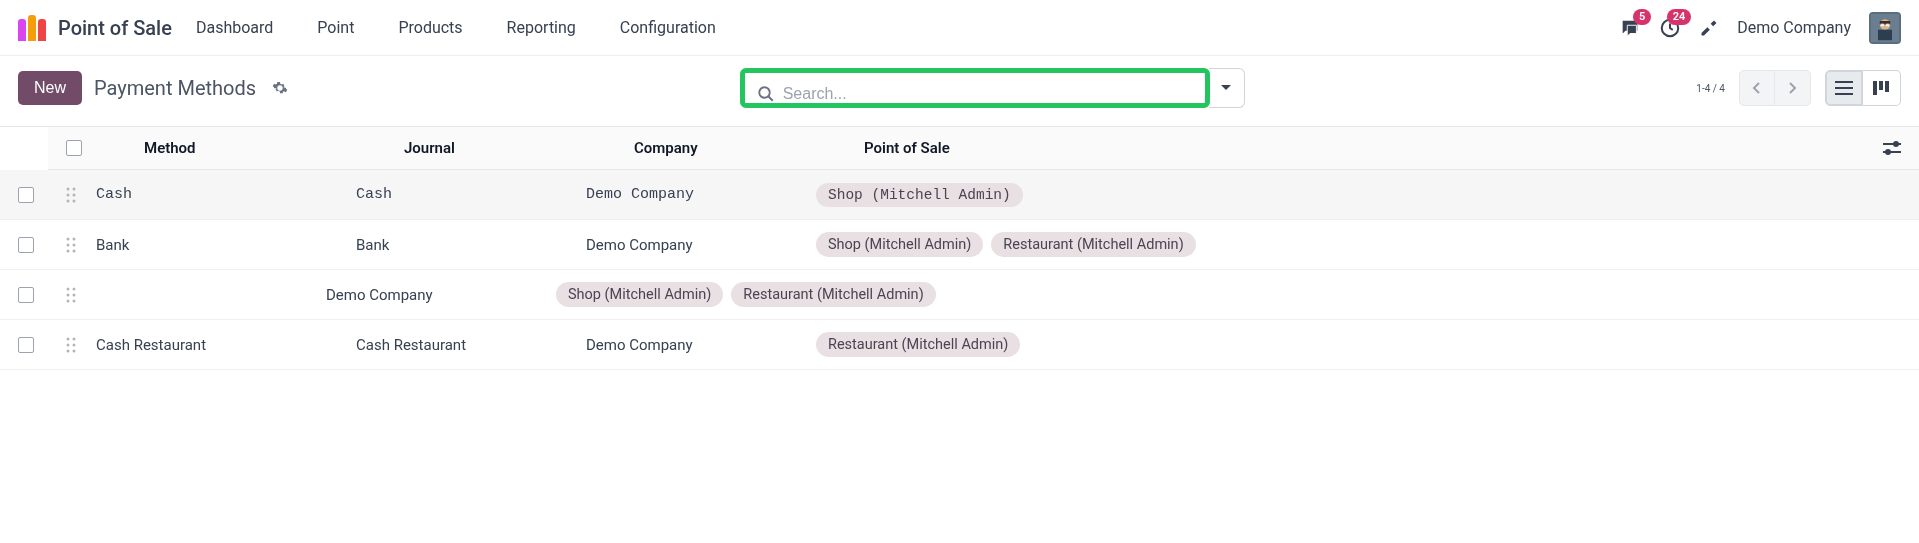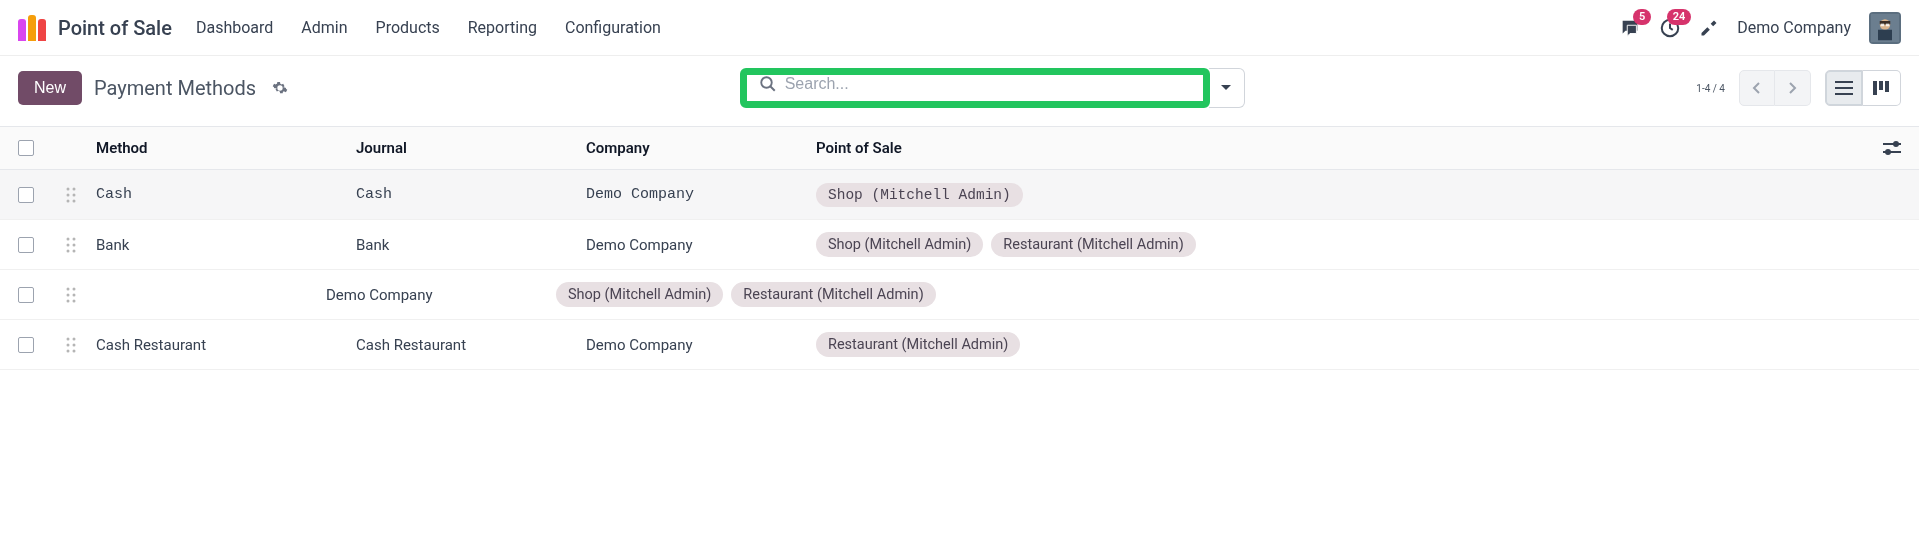--- a/index.html
+++ b/index.html
@@ -6,54 +6,54 @@
 body { font-family: -apple-system, BlinkMacSystemFont, "Segoe UI", Roboto, sans-serif; font-size: 15px; color: #374151; background: #fff; }
 
 
 .topnav { display: flex; align-items: center; padding: 6px 18px; border-bottom: 1px solid #eee; height: 56px; }
 .app-logo { width: 30px; height: 26px; margin-right: 10px; display: flex; align-items: flex-end; gap: 2px; }
 .app-logo span { display: inline-block; width: 8px; border-radius: 3px 3px 0 0; }
 .app-logo .l1 { height: 22px; background: #d946ef; }
 .app-logo .l2 { height: 26px; background: #f59e0b; }
 .app-logo .l3 { height: 22px; background: #ef4444; }
 .app-title { font-size: 20px; font-weight: 500; color: #374151; margin-right: 24px; }
-.nav-items { display: flex; gap: 28px; }
+.nav-items { display: flex; gap: 44px; }
 .nav-item { color: #374151; cursor: pointer; font-size: 16px; }
 .topnav-right { margin-left: auto; display: flex; align-items: center; gap: 18px; }
 .icon-badge { position: relative; display: inline-flex; }
 .badge { position: absolute; top: -8px; right: -10px; background: #d6336c; color: #fff; border-radius: 10px; font-size: 11px; font-weight: 600; padding: 1px 6px; line-height: 14px; }
 .company-name { font-size: 16px; color: #374151; }
 .avatar { width: 32px; height: 32px; border-radius: 4px; background: #5b6e7f; display: flex; align-items: center; justify-content: center; overflow: hidden; }
 .avatar svg { width: 28px; height: 28px; }
 
 
 .control-panel { display: flex; align-items: center; padding: 12px 18px 18px 18px; gap: 12px; }
 .btn-new { background: #714b67; color: #fff; border: none; padding: 8px 16px; border-radius: 5px; font-size: 16px; cursor: pointer; }
 .breadcrumb-title { font-size: 20px; color: #4b5563; }
 .gear-small { color: #6b7280; margin-left: 4px; cursor: pointer; }
 .search-wrap { margin-left: auto; margin-right: auto; position: relative; display: flex; align-items: center; }
-.search-box { display: flex; align-items: flex-start; border: 7px solid #22c55e; border-radius: 6px; height: 40px; width: 470px; padding: 0 12px; }
+.search-box { display: flex; align-items: flex-end; border: 5px solid #22c55e; border-radius: 6px; height: 40px; width: 470px; padding: 0 12px; }
 .search-box input { border: none; outline: none; font-size: 16px; flex: 1; background: transparent; }
 .search-box input::placeholder { color: #9ca3af; }
 .search-dd { border: 1px solid #d1d5db; border-left: none; border-radius: 0 6px 6px 0; height: 40px; width: 36px; display: flex; align-items: center; justify-content: center; cursor: pointer; margin-left: -1px; }
 .cp-right { display: flex; align-items: center; gap: 14px; }
 .pager { color: #4b5563; font-size: 10px; }
 .pager-btns { display: flex; }
 .pager-btn { width: 36px; height: 36px; background: #f3f4f6; border: 1px solid #e5e7eb; display: flex; align-items: center; justify-content: center; cursor: pointer; color: #9ca3af; }
 .pager-btn:first-child { border-radius: 5px 0 0 5px; }
 .pager-btn:last-child { border-radius: 0 5px 5px 0; border-left: none; }
 .view-switch { display: flex; }
 .view-btn { width: 38px; height: 36px; border: 1px solid #d1d5db; display: flex; align-items: center; justify-content: center; cursor: pointer; color: #374151; }
 .view-btn.active { background: #e8ebee; box-shadow: inset 0 0 0 1px #cfd6dc; }
 .view-btn:first-child { border-radius: 5px 0 0 5px; }
 .view-btn:last-child { border-radius: 0 5px 5px 0; border-left: none; }
 
 
 .list { border-top: 1px solid #e5e7eb; }
-.list-header { display: flex; align-items: center; padding: 12px 18px; border-bottom: 1px solid #e5e7eb; font-weight: 600; color: #111827; background: #fafafa; }
+.list-header { display: flex; align-items: center; padding: 12px 18px; border-bottom: 1px solid #e5e7eb; font-weight: 600; color: #111827; background: #fafafa; margin-left: 48px; }
 .list-row { display: flex; align-items: center; padding: 12px 18px; border-bottom: 1px solid #f0f0f0; min-height: 50px; }
 .list-row.hover { background: #f6f6f7; font-family: Liberation Mono, monospace; }
 .col-chk { width: 48px; display: flex; align-items: center; }
 .col-handle { width: 30px; color: #b5b5b5; cursor: grab; }
 .col-method { width: 260px; }
 .col-journal { width: 230px; }
 .col-company { width: 230px; }
 .col-pos { flex: 1; display: flex; gap: 8px; flex-wrap: wrap; }
 .col-opt { width: 40px; display: flex; justify-content: flex-end; color: #374151; cursor: pointer; }
 .chk { width: 16px; height: 16px; border: 1.5px solid #9ca3af; border-radius: 2px; background: #fff; cursor: pointer; }
@@ -66,21 +66,21 @@
 
 <div class="topnav">
   <div class="app-logo">
       <span class="l1"></span>
       <span class="l2"></span>
       <span class="l3"></span>
     </div>
   <div class="app-title">Point of Sale</div>
   <div class="nav-items">
     <div class="nav-item">Dashboard</div>
-    <div class="nav-item">Admin</div>
+    <div class="nav-item">Point</div>
     <div class="nav-item">Products</div>
     <div class="nav-item">Reporting</div>
     <div class="nav-item">Configuration</div>
   </div>
   <div class="topnav-right">
     <div class="icon-badge">
       <svg width="22" height="22" viewBox="0 0 24 24" fill="#374151">
           <path d="M4 4h16v11H7l-3 3V4z"></path>
           <path d="M9 9h10v9H12l-3 3V9z" fill="#374151" stroke="#fff" stroke-width="1"></path>
         </svg>

